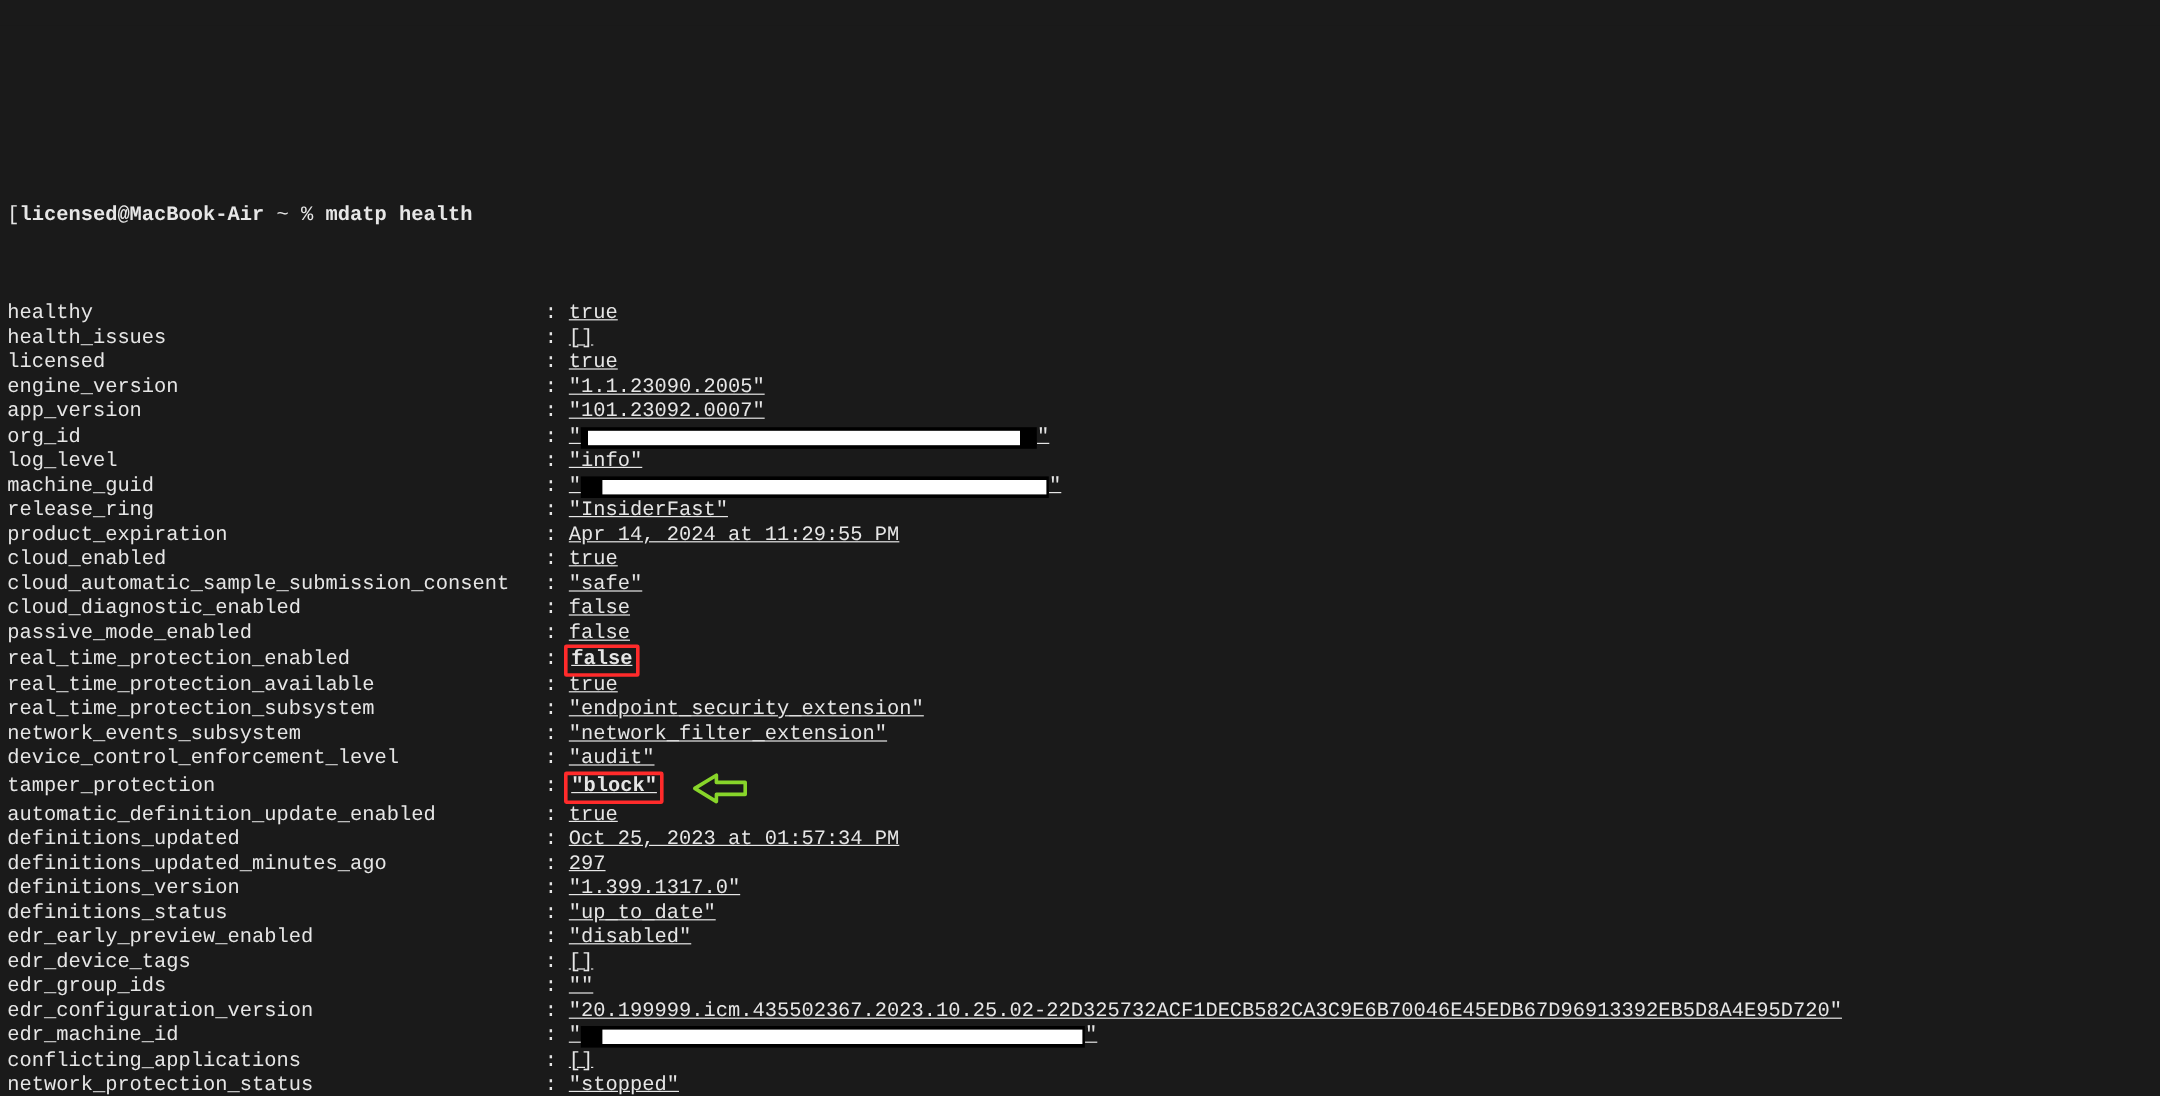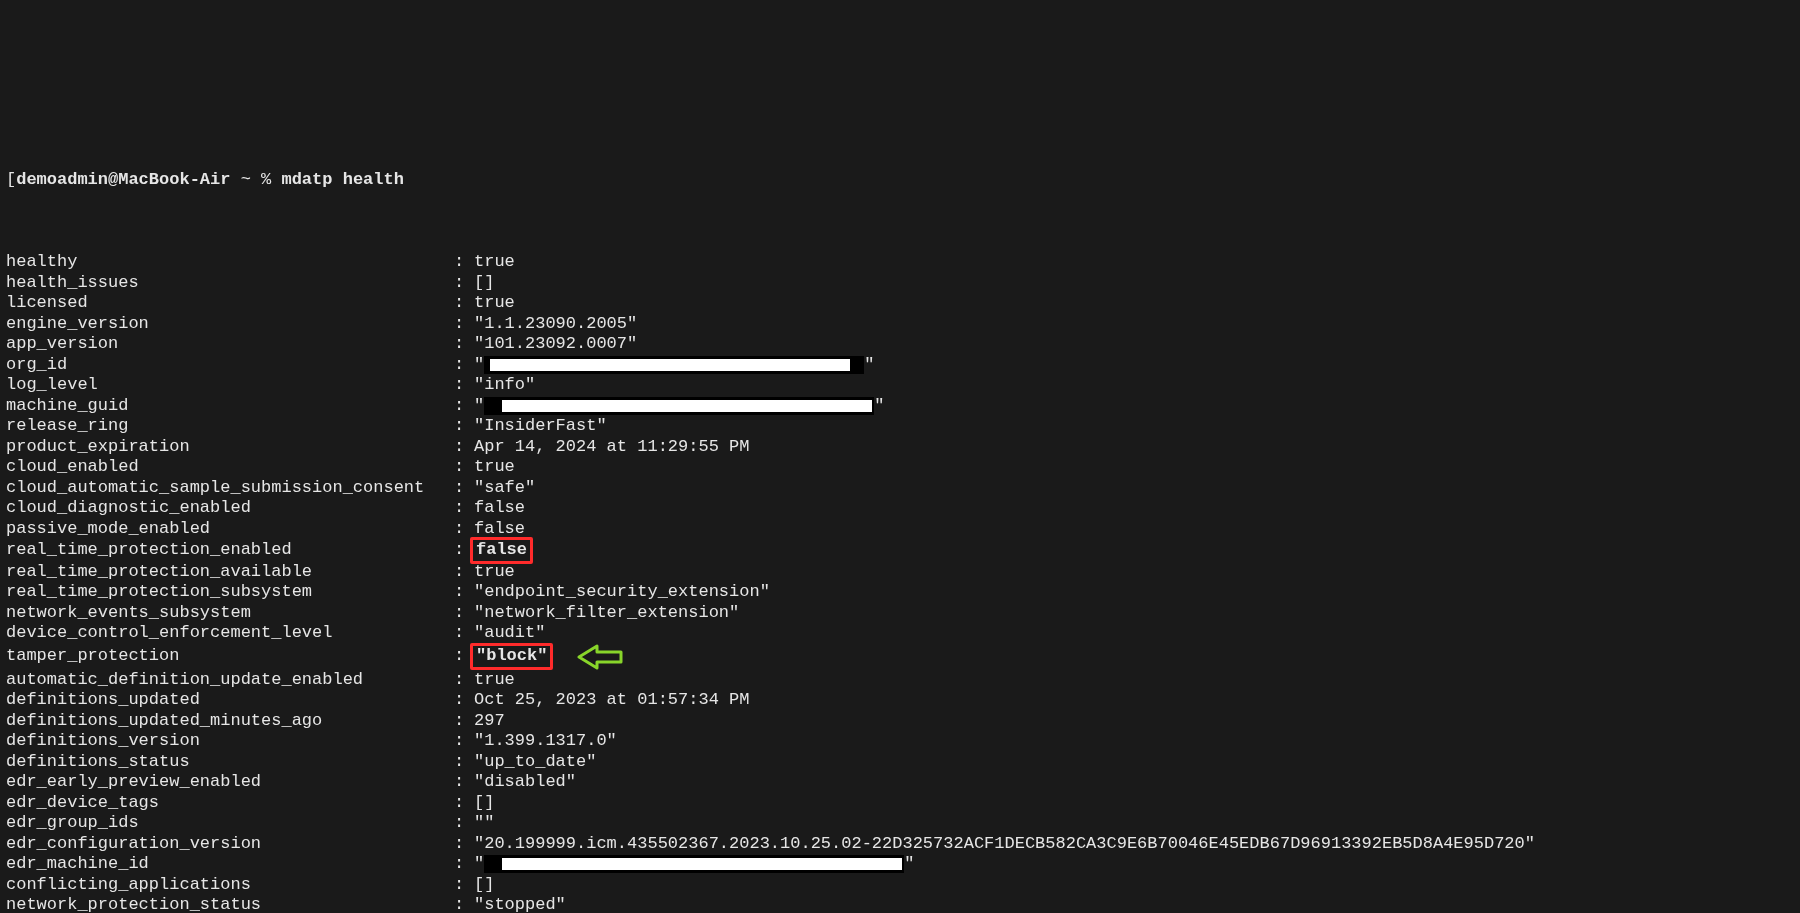--- a/index.html
+++ b/index.html
@@ -15,21 +15,21 @@
     overflow:hidden;
     white-space:pre;
   }
   .terminal{
     padding:6px 6px 0 6px;
   }
   .bold{font-weight:700;}
   .row{display:flex;align-items:center;}
   .key{width:448px;display:inline-block;}
   .sep{width:20px;display:inline-block;}
-  .val{display:inline-flex;align-items:center;}
+  .val{display:inline-flex;align-items:center;text-decoration:underline;}
   .redbox{
     border:3px solid #ff2b2b;
     padding:0 3px;
     border-radius:2px;
     margin-left:-4px;
     margin-top:-2px;
     margin-bottom:-2px;
   }
   .redact{
     display:inline-block;
@@ -51,21 +51,21 @@
   .arrow svg{display:block;}
 </style>
 </head>
 <body>
 
 
 
 <div class="terminal">
 
   <div class="row">
-    <span>[</span><span class="bold">demoadmin@MacBook-Air</span><span> ~ % </span><span class="bold">mdatp health</span>
+    <span>[</span><span class="bold">licensed@MacBook-Air</span><span> ~ % </span><span class="bold">mdatp health</span>
   </div>
 
   <div id="rows"><div class="row"><span class="key">healthy</span><span class="sep">: </span><span class="val">true</span></div><div class="row"><span class="key">health_issues</span><span class="sep">: </span><span class="val">[]</span></div><div class="row"><span class="key">licensed</span><span class="sep">: </span><span class="val">true</span></div><div class="row"><span class="key">engine_version</span><span class="sep">: </span><span class="val">"1.1.23090.2005"</span></div><div class="row"><span class="key">app_version</span><span class="sep">: </span><span class="val">"101.23092.0007"</span></div><div class="row"><span class="key">org_id</span><span class="sep">: </span><span class="val"><span>"</span><span class="redact-black" style="width: 380px; display: inline-flex; align-items: center; justify-content: flex-start;"><span class="redact" style="width: 360px; margin-left: 6px;"></span></span><span>"</span></span></div><div class="row"><span class="key">log_level</span><span class="sep">: </span><span class="val">"info"</span></div><div class="row"><span class="key">machine_guid</span><span class="sep">: </span><span class="val"><span>"</span><span class="redact-black" style="width: 390px; display: inline-flex; align-items: center; justify-content: flex-start;"><span class="redact" style="width: 370px; margin-left: 18px;"></span></span><span>"</span></span></div><div class="row"><span class="key">release_ring</span><span class="sep">: </span><span class="val">"InsiderFast"</span></div><div class="row"><span class="key">product_expiration</span><span class="sep">: </span><span class="val">Apr 14, 2024 at 11:29:55 PM</span></div><div class="row"><span class="key">cloud_enabled</span><span class="sep">: </span><span class="val">true</span></div><div class="row"><span class="key">cloud_automatic_sample_submission_consent</span><span class="sep">: </span><span class="val">"safe"</span></div><div class="row"><span class="key">cloud_diagnostic_enabled</span><span class="sep">: </span><span class="val">false</span></div><div class="row"><span class="key">passive_mode_enabled</span><span class="sep">: </span><span class="val">false</span></div><div class="row"><span class="key">real_time_protection_enabled</span><span class="sep">: </span><span class="val"><span class="redbox bold">false</span></span></div><div class="row"><span class="key">real_time_protection_available</span><span class="sep">: </span><span class="val">true</span></div><div class="row"><span class="key">real_time_protection_subsystem</span><span class="sep">: </span><span class="val">"endpoint_security_extension"</span></div><div class="row"><span class="key">network_events_subsystem</span><span class="sep">: </span><span class="val">"network_filter_extension"</span></div><div class="row"><span class="key">device_control_enforcement_level</span><span class="sep">: </span><span class="val">"audit"</span></div><div class="row"><span class="key">tamper_protection</span><span class="sep">: </span><span class="val"><span class="redbox bold">"block"</span><span class="arrow"><svg width="46" height="26" viewBox="0 0 46 26">
               <path d="M2 13 L20 2 L20 8 L44 8 L44 18 L20 18 L20 24 Z" fill="none" stroke="#88d52a" stroke-width="3" stroke-linejoin="round"></path>
             </svg></span></span></div><div class="row"><span class="key">automatic_definition_update_enabled</span><span class="sep">: </span><span class="val">true</span></div><div class="row"><span class="key">definitions_updated</span><span class="sep">: </span><span class="val">Oct 25, 2023 at 01:57:34 PM</span></div><div class="row"><span class="key">definitions_updated_minutes_ago</span><span class="sep">: </span><span class="val">297</span></div><div class="row"><span class="key">definitions_version</span><span class="sep">: </span><span class="val">"1.399.1317.0"</span></div><div class="row"><span class="key">definitions_status</span><span class="sep">: </span><span class="val">"up_to_date"</span></div><div class="row"><span class="key">edr_early_preview_enabled</span><span class="sep">: </span><span class="val">"disabled"</span></div><div class="row"><span class="key">edr_device_tags</span><span class="sep">: </span><span class="val">[]</span></div><div class="row"><span class="key">edr_group_ids</span><span class="sep">: </span><span class="val">""</span></div><div class="row"><span class="key">edr_configuration_version</span><span class="sep">: </span><span class="val">"20.199999.icm.435502367.2023.10.25.02-22D325732ACF1DECB582CA3C9E6B70046E45EDB67D96913392EB5D8A4E95D720"</span></div><div class="row"><span class="key">edr_machine_id</span><span class="sep">: </span><span class="val"><span>"</span><span class="redact-black" style="width: 420px; display: inline-flex; align-items: center; justify-content: flex-start;"><span class="redact" style="width: 400px; margin-left: 18px;"></span></span><span>"</span></span></div><div class="row"><span class="key">conflicting_applications</span><span class="sep">: </span><span class="val">[]</span></div><div class="row"><span class="key">network_protection_status</span><span class="sep">: </span><span class="val">"stopped"</span></div></div>
 
   
 
 </div>
 

